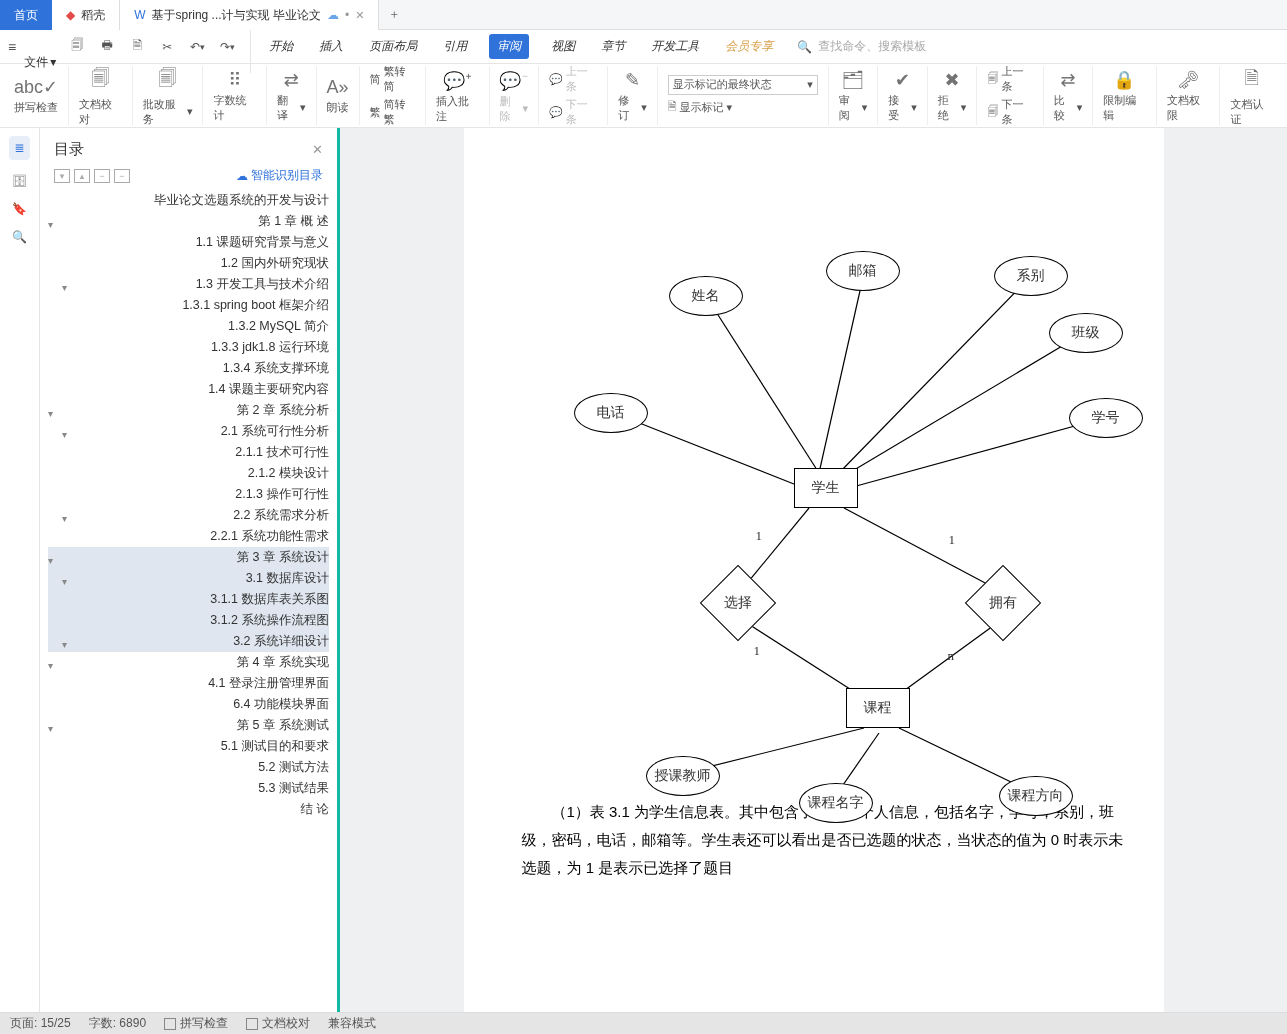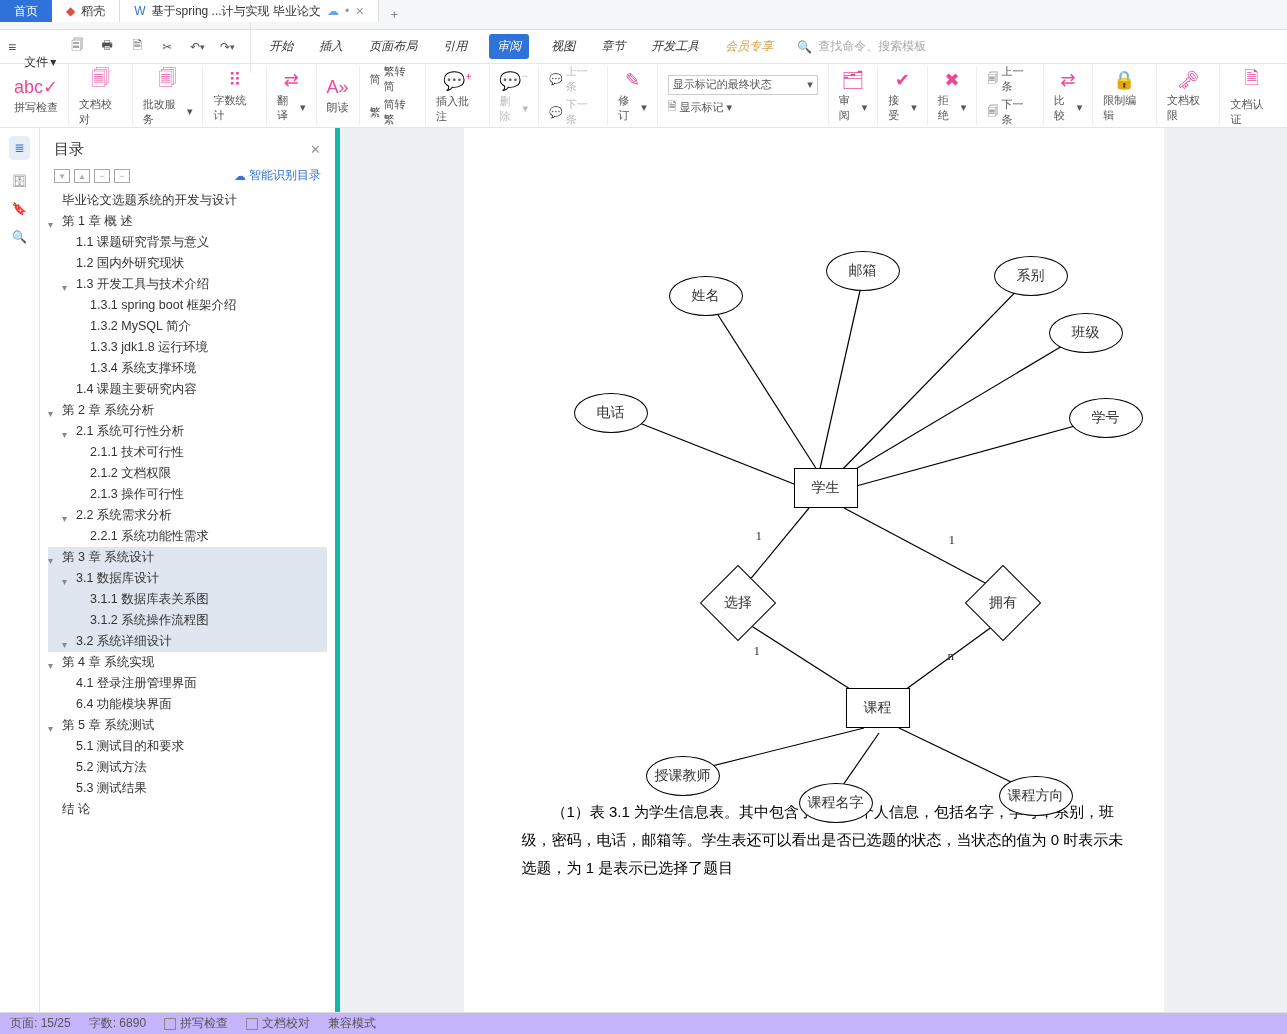--- a/index.html
+++ b/index.html
@@ -1,20 +1,20 @@
 <!DOCTYPE html>
 <html><head>
 <meta charset="utf-8">
 <style>
 * { box-sizing: border-box; margin: 0; padding: 0; font-family: "Microsoft YaHei", sans-serif; }
 body { width: 1287px; height: 1034px; background: #fff; overflow: hidden; font-size: 12px; color: #333; }
 
 
 .tabs { height: 30px; background: #f5f6f7; display: flex; border-bottom: 1px solid #ddd; }
-.tab { display: flex; align-items: center; padding: 0 14px; height: 22px; cursor: pointer; gap: 6px; }
+.tab { display: flex; align-items: center; padding: 0 14px; height: 30px; cursor: pointer; gap: 6px; }
 .tab.home { background: #2f72d9; color: #fff; }
 .tab.docshell { background: #fff; border-right: 1px solid #ddd; }
 .tab.docshell .ic { color: #e24b47; }
 .tab.active { background: #fff; border-right: 1px solid #ddd; position: relative; }
 .tab.active .ic { color: #2f72d9; }
 .tab-close { color: #999; font-size: 11px; }
 .tab-new { width: 30px; display:flex; align-items:center; justify-content:center; color:#666; }
 
 
 .menubar { height: 34px; display: flex; align-items: center; border-bottom: 1px solid #e5e5e5; padding: 0 8px; gap: 2px; }
@@ -26,32 +26,32 @@
 .menu-item { padding:4px 4px; color:#333; position:relative; }
 .menu-item.active { color:#fff; background:#2f72d9; border-radius:3px; padding:4px 8px; }
 .menu-item.vip { color:#d8a04a; }
 .search-area { margin-left:18px; display:flex; align-items:center; gap:6px; color:#aaa; }
 
 
 .ribbon { height: 64px; display:flex; border-bottom:1px solid #e5e5e5; padding:2px 4px; }
 .rgroup { display:flex; flex-direction:column; align-items:center; justify-content:center; padding:0 10px; border-right:1px solid #eee; gap:2px; }
 .rlbl { font-size:11px; color:#555; display:flex; align-items:center; gap:2px; }
 .rlbl.gray { color:#bbb; }
-.ricon { font-size:18px; color:#ec4899; }
+.ricon { font-size:18px; color:#737373; }
 .rcombo { display:flex; flex-direction:column; gap:3px; }
 .rline { display:flex; align-items:center; gap:3px; font-size:11px; color:#555; }
 .rline.gray { color:#bbb; }
 .select-box { border:1px solid #ccc; height:20px; width:150px; font-size:11px; padding:0 4px; display:flex; align-items:center; justify-content:space-between; color:#555; }
 
 
 .content { display:flex; height:calc(1034px - 30px - 34px - 64px - 22px); }
 .left-rail { width:40px; border-right:1px solid #e5e5e5; display:flex; flex-direction:column; align-items:center; padding-top:8px; gap:14px; color:#777; }
 .left-rail .active-ic { background:#e8eef8; color:#2f72d9; border-radius:4px; padding:5px; }
 
-.outline { width:300px; border-right:5px solid #14b8a6; padding:8px 4px; overflow:hidden; }
+.outline { width:300px; border-right:3px solid #14b8a6; padding:8px 4px; overflow:hidden;text-align:right; }
 .outline-hdr { display:flex; align-items:center; justify-content:space-between; padding:4px 10px 8px; }
 .outline-title { font-size:15px; color:#333; }
 .outline-close { color:#999; font-size:13px; }
 .outline-toolbar { display:flex; align-items:center; justify-content:space-between; padding:0 10px 6px; }
 .ot-btns { display:flex; gap:4px; }
 .ot-box { width:16px; height:14px; border:1px solid #aaa; display:flex; align-items:center; justify-content:center; font-size:9px; color:#aaa; }
 .smart-link { color:#2f72d9; font-size:12px; display:flex; align-items:center; gap:3px; }
 
 .tree { font-size:12.5px; color:#333; line-height:21px; padding:0 4px; }
 .tree li { list-style:none; padding-left:14px; position:relative; }
@@ -68,21 +68,21 @@
 .ellipse { border-radius:50%; width:74px; height:40px; }
 .rect { width:64px; height:40px; }
 .diamond { width:54px; height:54px; transform:rotate(45deg); }
 .diamond span { transform:rotate(-45deg); }
 .cardlbl { position:absolute; font-size:13px; font-family:"SimSun"; }
 
 .doc-text { font-family:"SimSun"; font-size:15px; line-height:28px; color:#000; padding:10px 4px 0;margin-left:24px; }
 .doc-h { font-family:"SimSun"; font-size:15px; color:#000; padding:10px 4px 2px; }
 
 
-.status { height:22px; background:#c4b5fd; border-top:1px solid #ddd; display:flex; align-items:center; padding:0 10px; gap:18px; font-size:12px; color:#555; }
+.status { height:22px; background:#e5e5e5; border-top:1px solid #ddd; display:flex; align-items:center; padding:0 10px; gap:18px; font-size:12px; color:#555; }
 .st-item { display:flex; align-items:center; gap:4px; }
 .st-box { width:12px; height:12px; border:1px solid #888; }
 </style>
 </head>
 <body>
 
 <div class="tabs">
   <div class="tab home">首页</div>
   <div class="tab docshell">
       <span class="ic">◆</span>
@@ -281,21 +281,21 @@
             </ul>
           </li>
           <li>1.4 课题主要研究内容</li>
         </ul>
       </li>
       <li><span class="chev">▾</span><span>第 2 章 系统分析</span>
         <ul>
           <li><span class="chev">▾</span><span>2.1 系统可行性分析</span>
             <ul>
               <li>2.1.1 技术可行性</li>
-              <li>2.1.2 文档权限</li>
+              <li>2.1.2 模块设计</li>
               <li>2.1.3 操作可行性</li>
             </ul>
           </li>
           <li><span class="chev">▾</span><span>2.2 系统需求分析</span>
             <ul>
               <li>2.2.1 系统功能性需求</li>
             </ul>
           </li>
         </ul>
       </li>

